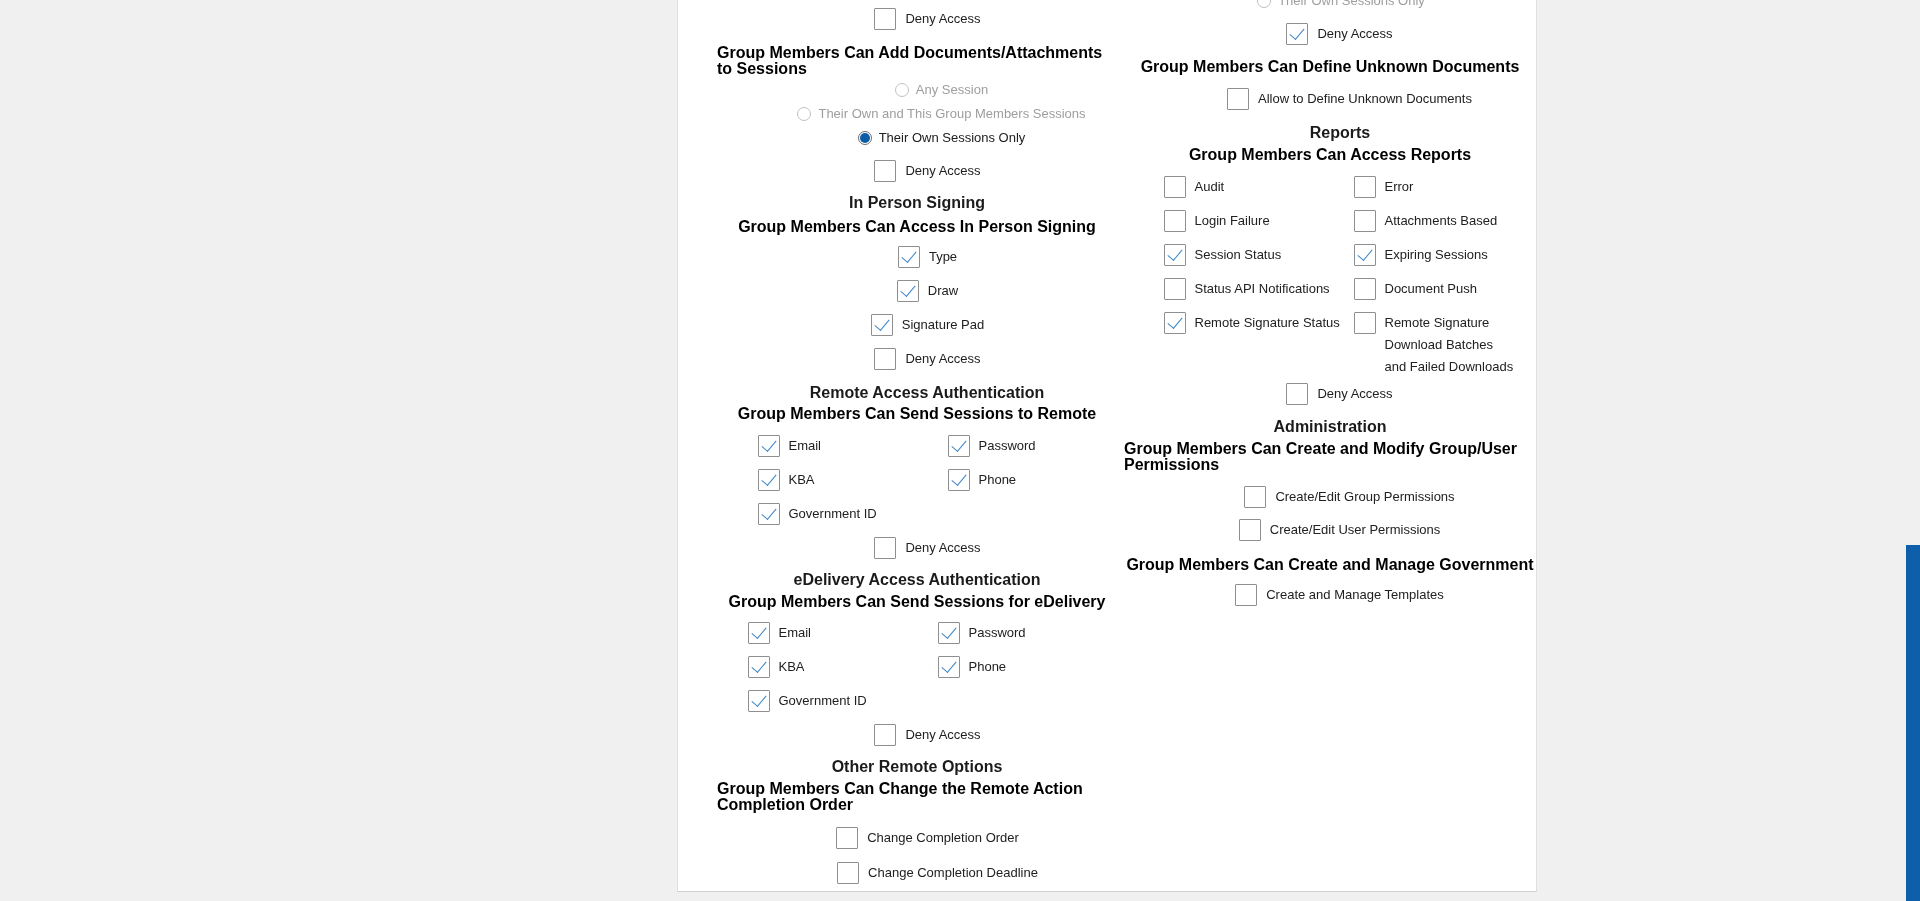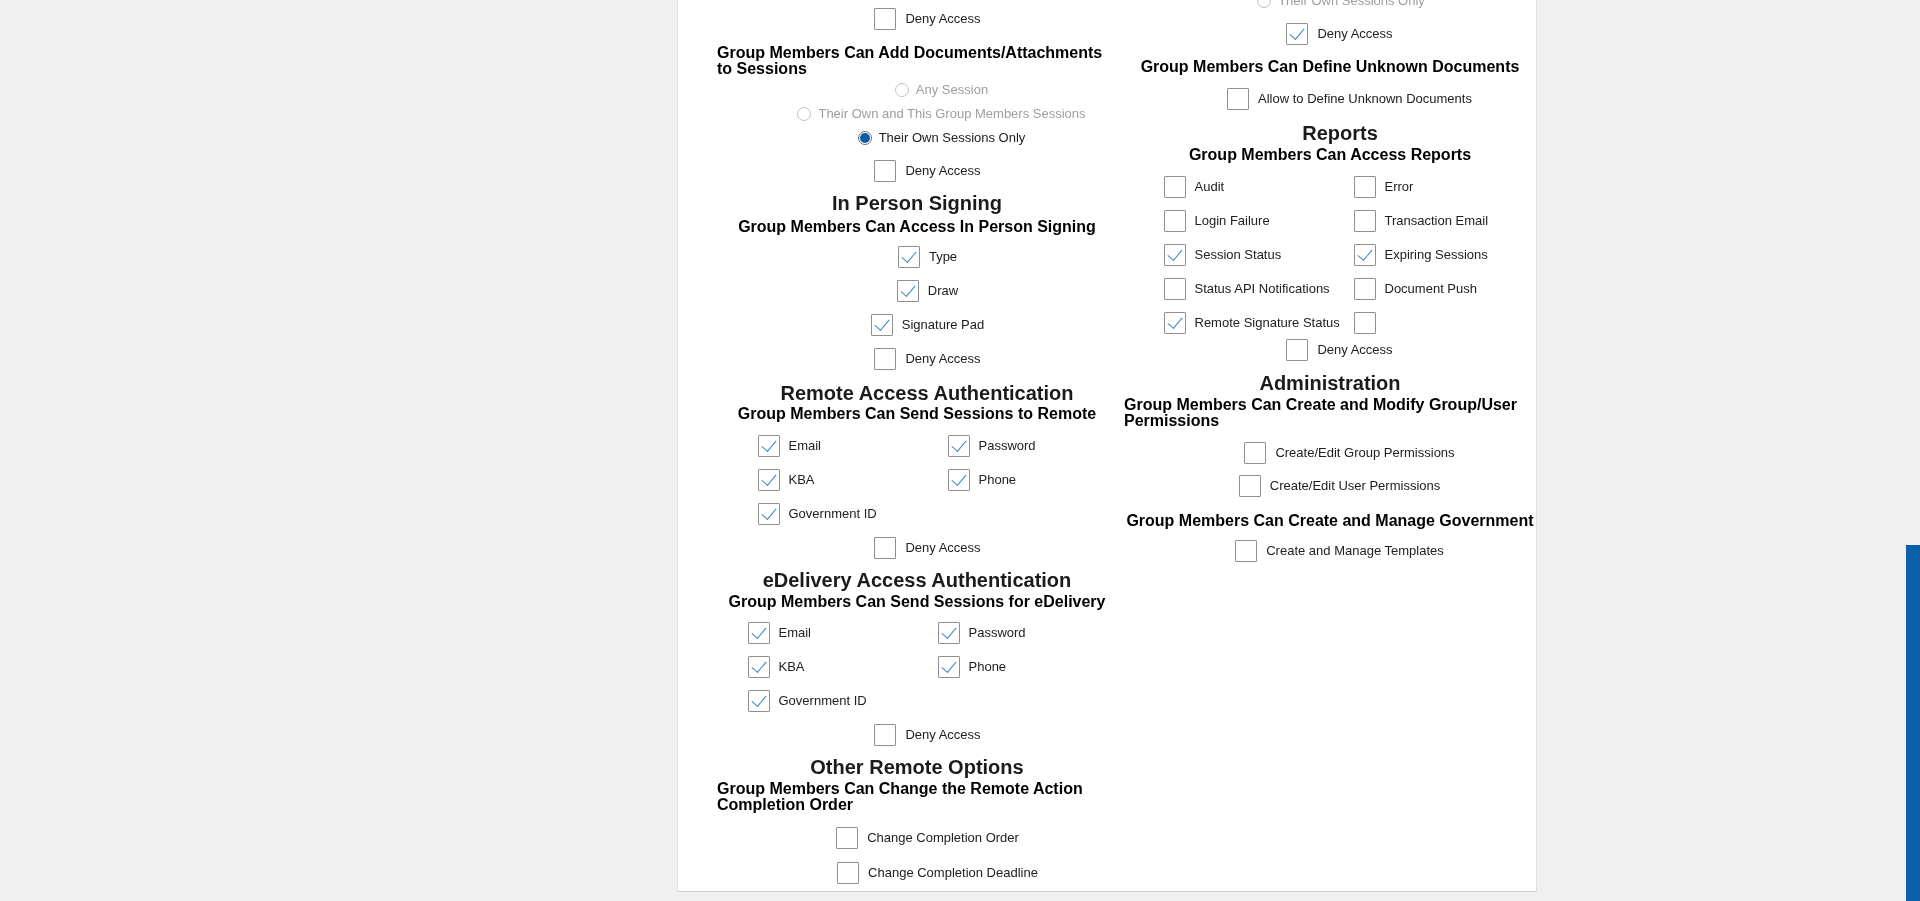--- a/index.html
+++ b/index.html
@@ -5,21 +5,21 @@
   html,body{margin:0;padding:0;background:#f0f0f1;}
   .stage{position:relative;width:1920px;height:901px;background:#f0f0f1;overflow:hidden;
          font-family:"Liberation Sans",sans-serif;color:#212121;}
   .panel{position:absolute;left:677px;top:0;width:860px;height:892px;background:#fff;
          border-left:1px solid #e0e0e0;border-right:1px solid #e0e0e0;border-bottom:1px solid #cfcfcf;
          box-sizing:border-box;overflow:hidden;}
   .col{position:absolute;top:0;display:flex;flex-direction:column;align-items:center;}
   .col-left{left:39px;width:400px;}
   .col-right{left:446px;width:412px;}
 
-  .sec-title{font-size:20px;font-weight:700;line-height:20px;color:#1b1b1b;}
+  .sec-title{font-size:16px;font-weight:700;line-height:20px;color:#1b1b1b;}
   .grp-heading{font-size:16px;font-weight:700;line-height:16px;color:#000000;}
 
   .crow{display:flex;align-items:flex-start;gap:9px;min-height:22px;}
   .cb{position:relative;box-sizing:border-box;width:22px;height:22px;flex:0 0 22px;
       border:1px solid #8f8f8f;background:#fff;border-radius:1px;cursor:pointer;}
   .cb.checked::after{content:"";position:absolute;left:6px;top:1px;width:7px;height:13px;
       border-right:1.8px solid #3e86c7;border-bottom:1.8px solid #3e86c7;transform:rotate(40deg);}
   .clabel{font-size:13px;line-height:22px;color:#212121;}
 
   .rrow{display:flex;align-items:center;gap:7px;height:14px;}
@@ -200,21 +200,21 @@
         <div class="crow">
           <span class="cb"></span>
           <span class="clabel">Error</span>
         </div>
         <div class="crow">
           <span class="cb"></span>
           <span class="clabel">Login Failure</span>
         </div>
         <div class="crow">
           <span class="cb"></span>
-          <span class="clabel">Transaction Email</span>
+          <span class="clabel">Attachments Based</span>
         </div>
         <div class="crow">
           <span class="cb checked"></span>
           <span class="clabel">Session Status</span>
         </div>
         <div class="crow">
           <span class="cb checked"></span>
           <span class="clabel">Expiring Sessions</span>
         </div>
         <div class="crow">
@@ -224,20 +224,21 @@
         <div class="crow">
           <span class="cb"></span>
           <span class="clabel">Document Push</span>
         </div>
         <div class="crow">
           <span class="cb checked"></span>
           <span class="clabel">Remote Signature Status</span>
         </div>
         <div class="crow cell-narrow">
           <span class="cb"></span>
+          <span class="clabel">Remote Signature Download Batches and Failed Downloads</span>
         </div>
       </div>
       <div class="crow mt5 ml19">
         <span class="cb"></span>
         <span class="clabel">Deny Access</span>
       </div>
 
       <div class="sec-title mt12">Administration</div>
       <div class="grp-heading mt4">Group Members Can Create and Modify Group/User Permissions</div>
       <div class="crow mt13 ml19">

